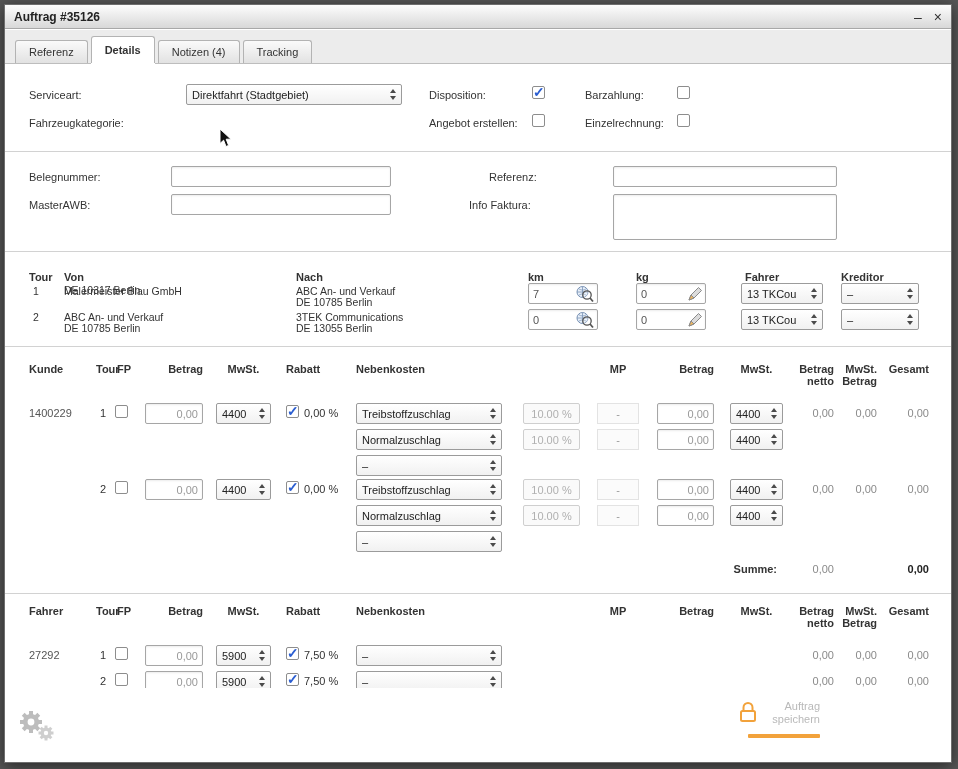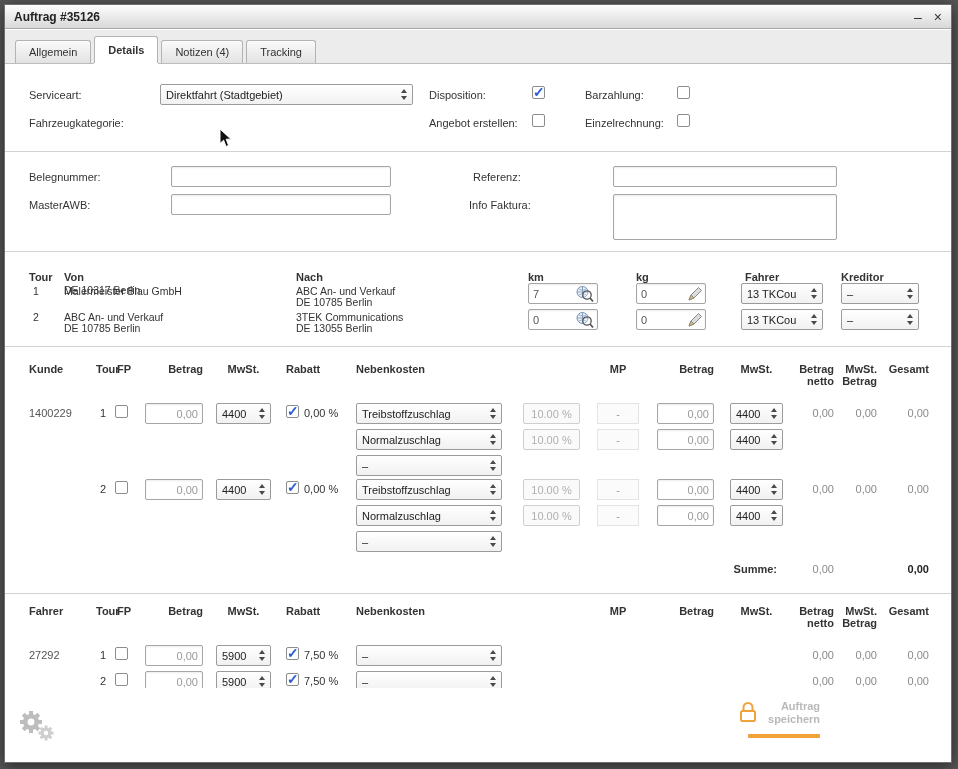--- a/index.html
+++ b/index.html
@@ -27,67 +27,67 @@
   .sel::before{content:"";position:absolute;right:5px;top:4px;border-left:3px solid transparent;border-right:3px solid transparent;border-bottom:4px solid #4a4a4a}
   .sel::after{content:"";position:absolute;right:5px;bottom:4px;border-left:3px solid transparent;border-right:3px solid transparent;border-top:4px solid #4a4a4a}
   .cb{position:absolute;width:13px;height:13px;border:1px solid #8d8d8d;border-radius:2px;background:#fff;cursor:pointer}
   .cb.checked::after{content:"✓";position:absolute;left:0;top:-3px;font-size:14px;font-weight:bold;color:#2b5ed1}
   .mp{position:absolute;height:21px;border:1px solid #e3e3e3;background:#fbfbfb;color:#999;font-size:11px;display:flex;align-items:center;justify-content:center}
   .val{position:absolute;font-size:11px;color:#8a8a8a;text-align:right;white-space:nowrap}
   .val.b{color:#222;font-weight:bold}
   .iconbtn{position:absolute;cursor:pointer;z-index:2}
   .footer{position:absolute;left:0;right:0;bottom:0;height:74px;background:#fff;z-index:5}
   .footbtn{position:absolute;cursor:pointer}
-  .fbtext{position:absolute;right:0;top:2px;font-size:11px;font-weight:bold;color:#b9b9b9;text-align:right;line-height:13px}
+  .fbtext{position:absolute;right:0;top:2px;font-size:11px;font-weight:normal;color:#b9b9b9;text-align:right;line-height:13px}
   .fbbar{position:absolute;height:4px;background:#f2a23b;border-radius:1px;bottom:0}
   .cursor{position:absolute;z-index:20}
 </style>
 </head>
 <body>
 
 <div class="screen">
  <div class="win">
 
   <div class="titlebar">
     <span class="title">Auftrag #35126</span>
     <span class="winbtns">
       <span class="winbtn">–</span>
       <span class="winbtn">×</span>
     </span>
   </div>
 
   <div class="tabs">
-    <div class="tab">Allgemein</div>
+    <div class="tab">Referenz</div>
     <div class="tab active">Details</div>
     <div class="tab">Notizen (4)</div>
     <div class="tab">Tracking</div>
   </div>
 
   <div class="lbl" style="left:24px;top:84px">Serviceart:</div>
-  <div class="sel" style="left:155px;top:79px;width:253px">Direktfahrt (Stadtgebiet)</div>
+  <div class="sel" style="left:181px;top:79px;width:216px">Direktfahrt (Stadtgebiet)</div>
   <div class="lbl" style="left:424px;top:84px">Disposition:</div>
   <span class="cb checked" style="left:527px;top:81px"></span>
   <div class="lbl" style="left:580px;top:84px">Barzahlung:</div>
   <span class="cb" style="left:672px;top:81px"></span>
 
   <div class="lbl" style="left:24px;top:112px">Fahrzeugkategorie:</div>
   <div class="lbl" style="left:424px;top:112px">Angebot erstellen:</div>
   <span class="cb" style="left:527px;top:109px"></span>
   <div class="lbl" style="left:580px;top:112px">Einzelrechnung:</div>
   <span class="cb" style="left:672px;top:109px"></span>
 
   <svg class="cursor" style="left:214px;top:123px" width="14" height="20" viewBox="0 0 14 20">
     <path d="M1 1 L1 15.5 L4.6 12.2 L7 18.5 L9.6 17.4 L7.2 11.2 L12 11.2 Z" fill="#111" stroke="#fff" stroke-width="1"></path>
   </svg>
 
   <div class="hr" style="top:146px"></div>
 
   <div class="lbl" style="left:24px;top:166px">Belegnummer:</div>
   <input class="in" style="left: 166px; top: 161px; width: 220px;" value="">
-  <div class="lbl" style="left:468px;top:166px">Referenz:</div>
+  <div class="lbl" style="left:484px;top:166px">Referenz:</div>
   <input class="in" style="left: 608px; top: 161px; width: 224px;" value="">
   <div class="lbl" style="left:24px;top:194px">MasterAWB:</div>
   <input class="in" style="left: 166px; top: 189px; width: 220px;" value="">
   <div class="lbl" style="left:464px;top:194px">Info Faktura:</div>
   <textarea class="in" style="left: 608px; top: 189px; width: 224px;"></textarea>
 
   <div class="hr" style="top:246px"></div>
 
   <div class="hdr" style="left:24px;top:266px">Tour</div>
   <div class="hdr" style="left:59px;top:266px">Von</div>

